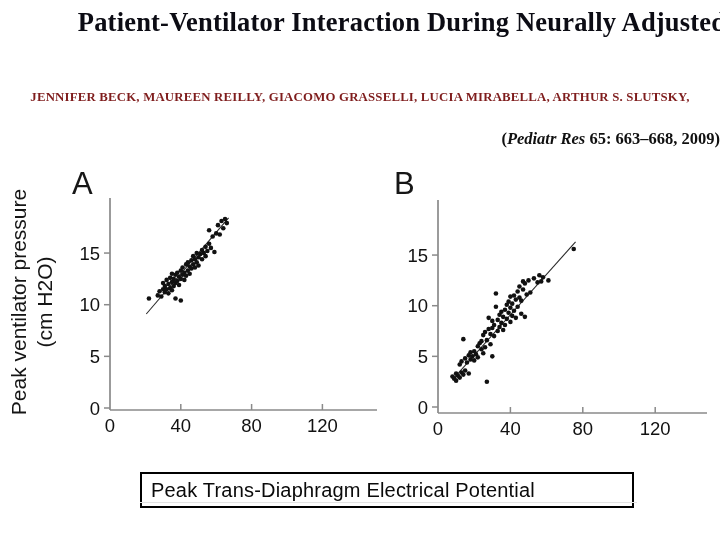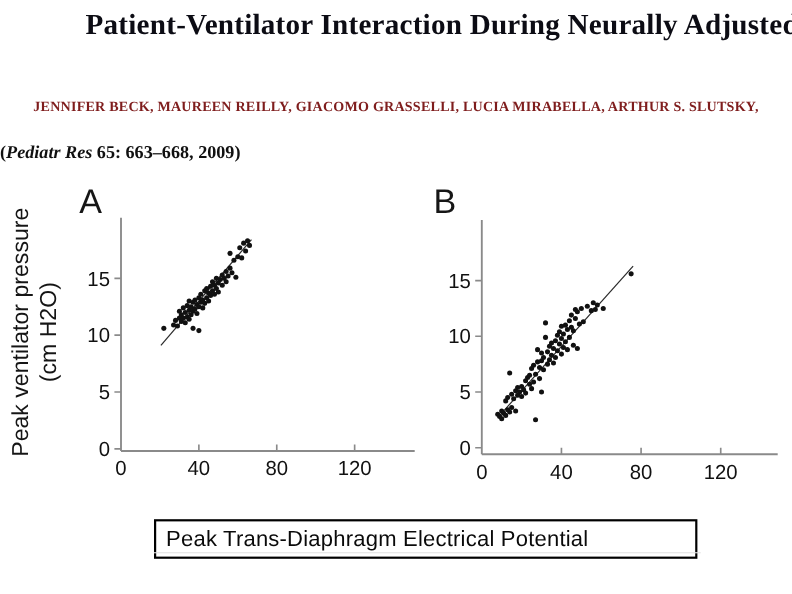--- a/index.html
+++ b/index.html
@@ -9,21 +9,21 @@
   }
   .title{
     position:absolute;top:7px;left:0;width:720px;text-align:center;
     font-size:26.5px;font-weight:700;line-height:31px;letter-spacing:0.2px;color:#0c0c14;margin-left:42px;
   }
   .authors{
     position:absolute;top:90px;left:0;width:720px;text-align:center;
     font-size:12.8px;font-weight:700;line-height:14.5px;letter-spacing:0.2px;color:#7f1d1d;
   }
   .citation{
-    position:absolute;top:129px;left:0;width:720px;text-align:left;
+    position:absolute;top:129px;left:0;width:720px;text-align:right;
     font-size:16.5px;font-weight:700;color:#101010;
   }
   .citation .jrnl{font-style:italic;}
   .ylabel-wrap{
     position:absolute;left:0px;top:163px;width:64px;height:278px;
     display:flex;align-items:center;justify-content:center;
   }
   .ylabel{
     transform:rotate(-90deg);white-space:nowrap;text-align:center;
     font-family:"Liberation Sans",sans-serif;font-size:21px;line-height:26px;color:#151515;

